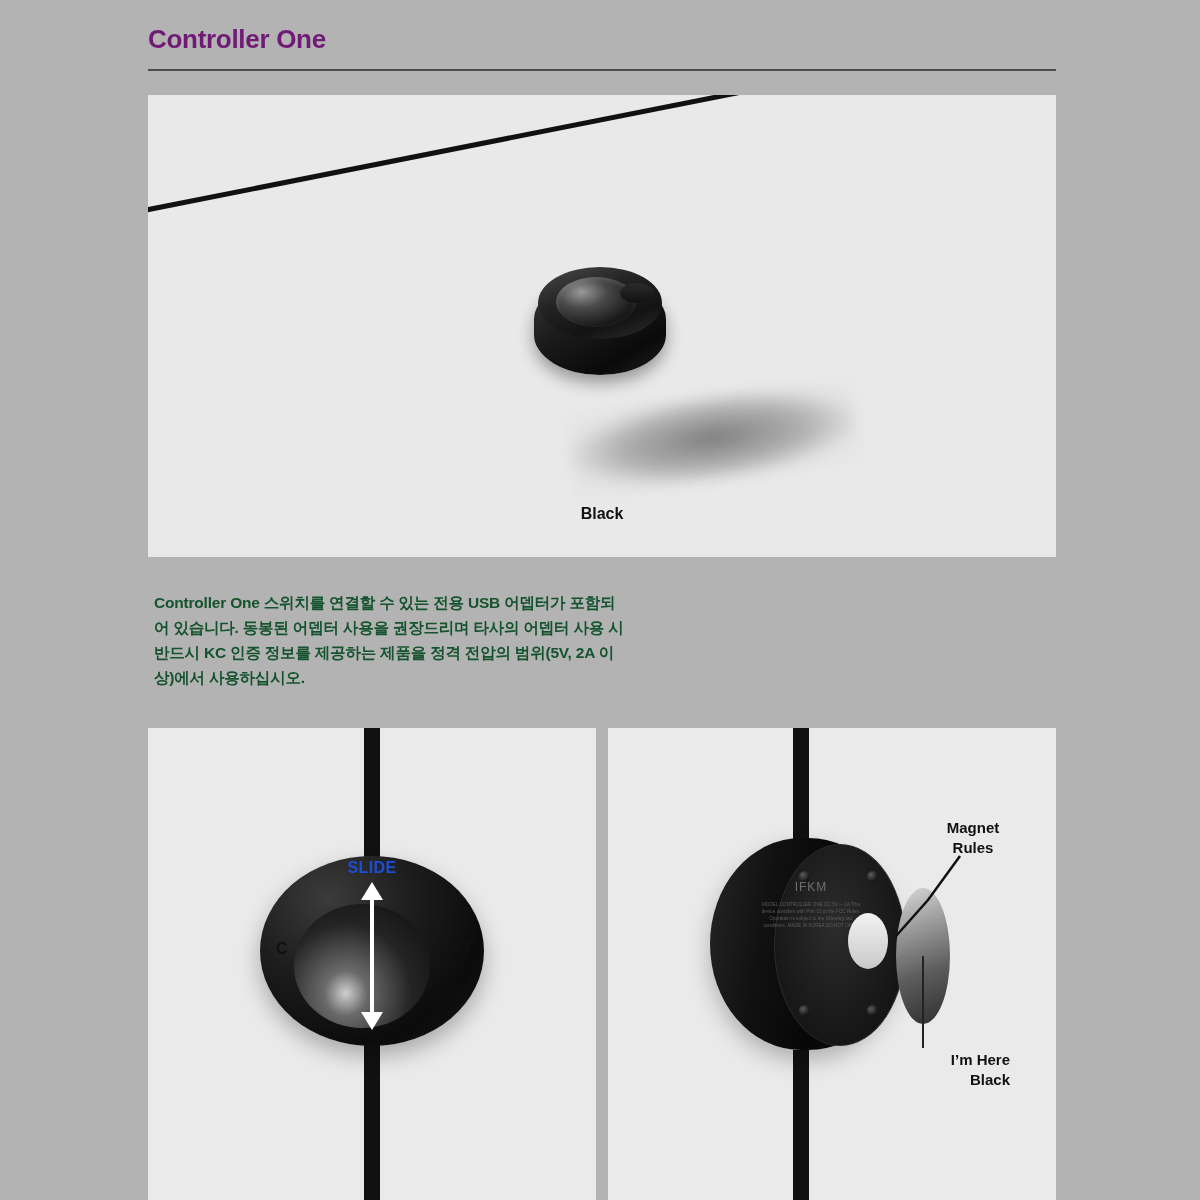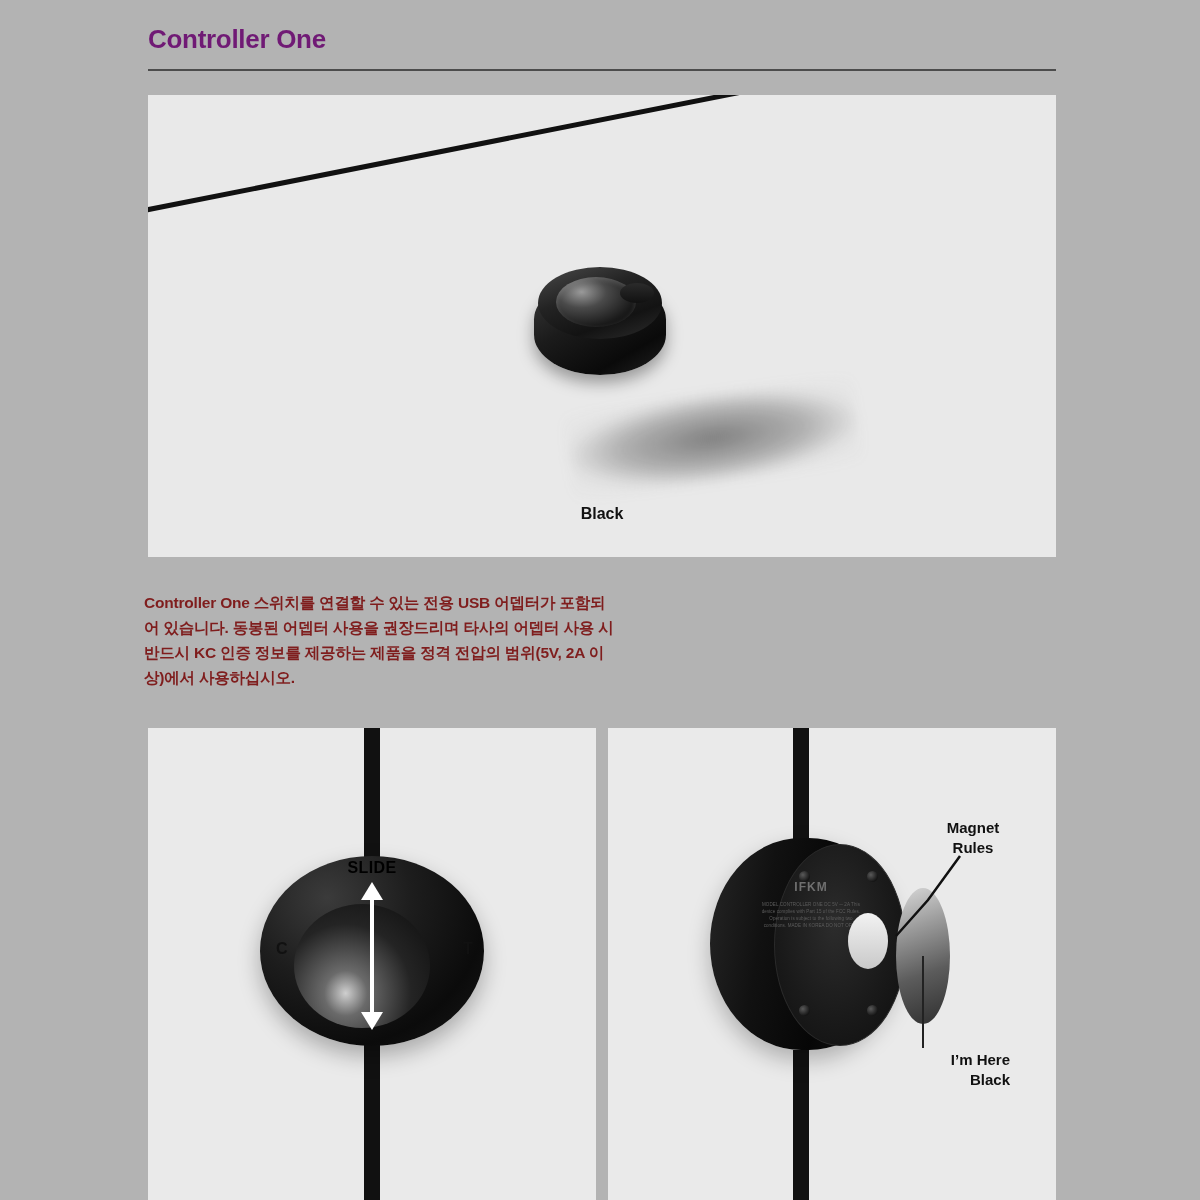--- a/index.html
+++ b/index.html
@@ -124,27 +124,27 @@
     top: 410px;
     text-align: center;
     font-size: 16px;
     font-weight: bold;
     color: #111;
   }
 
   
   .body-copy {
     position: absolute;
-    left: 144px;
+    left: 154px;
     top: 590px;
     width: 470px;
     font-size: 15.5px;
     line-height: 1.62;
     font-weight: bold;
-    color: #7f1d1d;
+    color: #14532d;
     letter-spacing: -0.2px;
   }
 
   
   .panel {
     position: absolute;
     top: 728px;
     width: 448px;
     height: 472px;
     background: #eaeaea;
@@ -193,21 +193,21 @@
     background: radial-gradient(ellipse at 38% 72%, #cfcfcf 0%, #6a6a6a 18%, #242424 55%, #0c0c0c 100%);
   }
   .lp-label-slide {
     position: absolute;
     left: 0;
     right: 0;
     top: 131px;
     text-align: center;
     font-size: 16px;
     font-weight: bold;
-    color: #000000;
+    color: #1d4ed8;
     letter-spacing: 0.4px;
   }
   .lp-label-c {
     position: absolute;
     left: 128px;
     top: 212px;
     font-size: 16px;
     font-weight: bold;
     color: #111;
   }
@@ -278,21 +278,21 @@
     top: 150px;
     width: 106px;
     text-align: center;
     color: #5d5d5d;
     font-size: 4.5px;
     line-height: 1.55;
     letter-spacing: 0.1px;
   }
   .rp-fineprint .brand {
     font-size: 12px;
-    font-weight: bold;
+    font-weight: normal;
     color: #6f6f6f;
     letter-spacing: 1px;
     display: block;
     margin-bottom: 5px;
   }
   .rp-bump {
     position: absolute;
     left: 240px;
     top: 185px;
     width: 40px;

